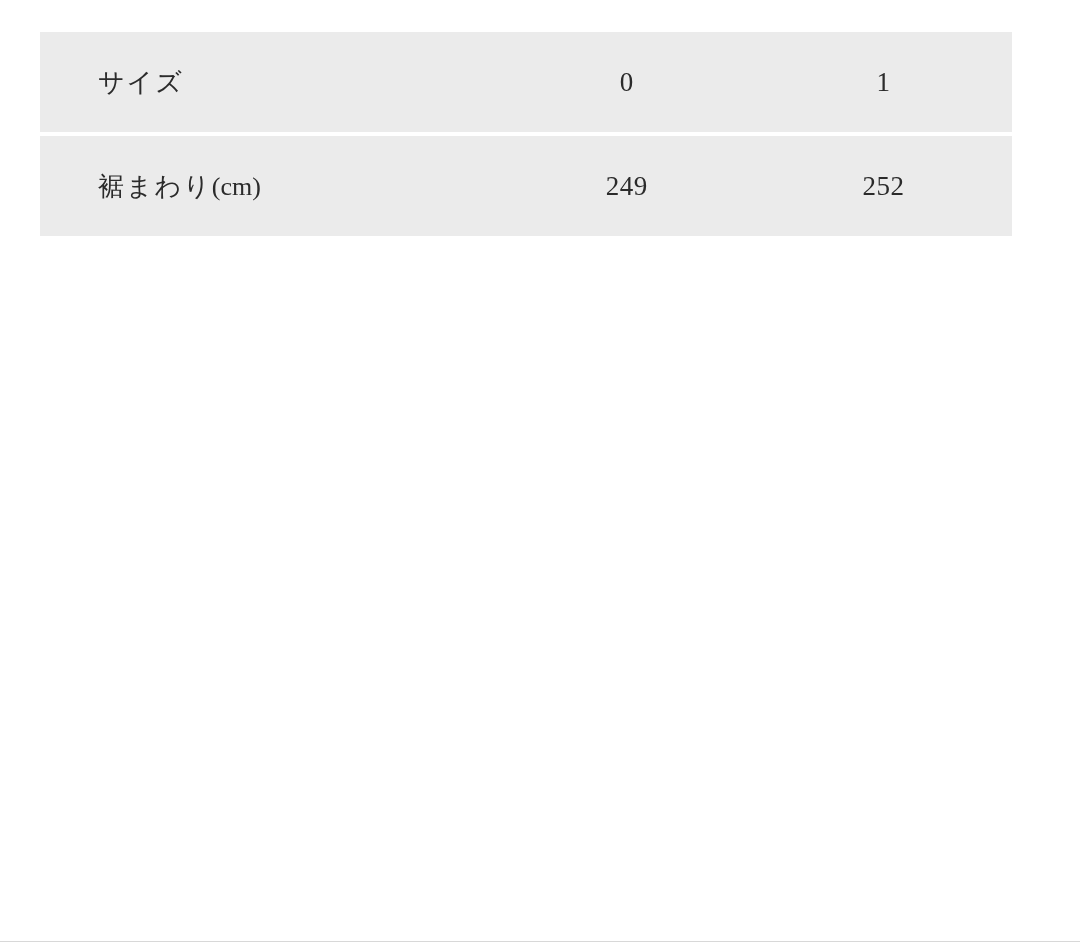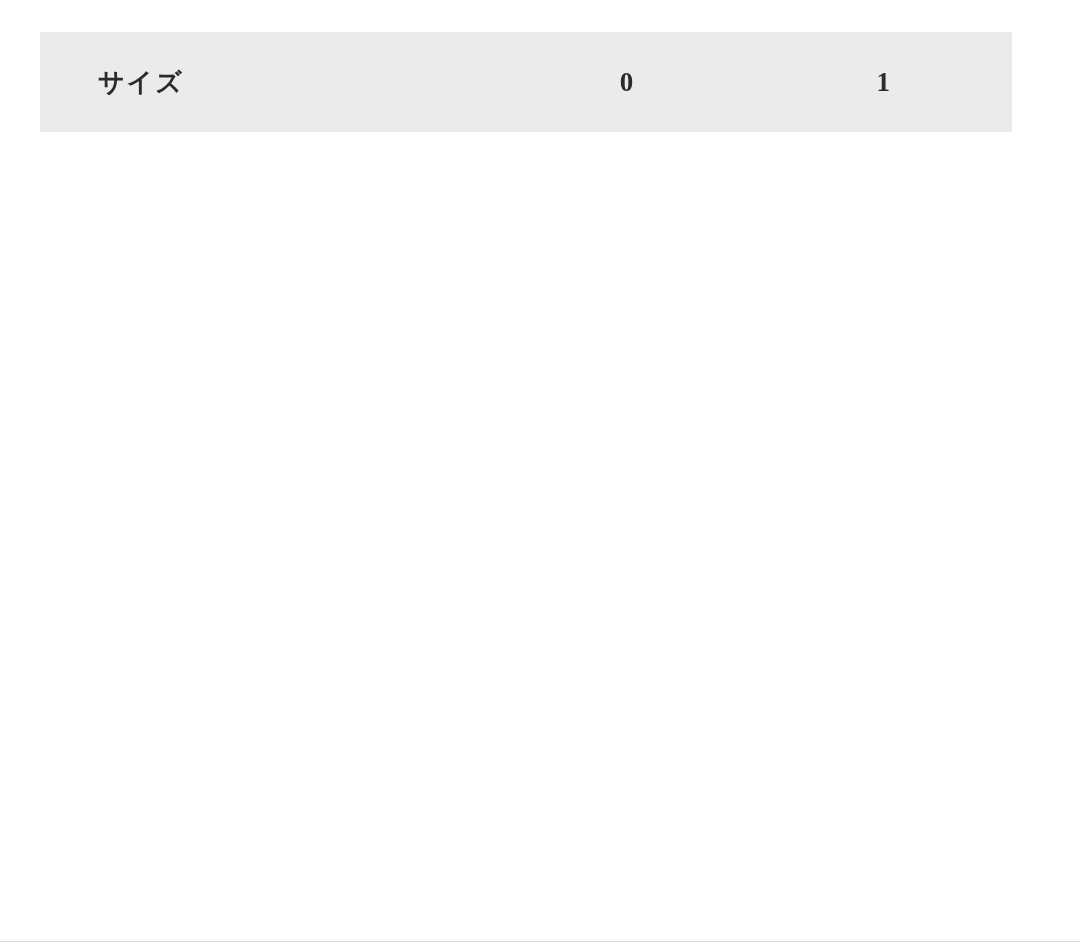--- a/index.html
+++ b/index.html
@@ -36,21 +36,21 @@
   .size-table tr {
     height: 100px;
   }
 
   .size-table td {
     background: #ebebeb;
     height: 100px;
     padding: 0;
     vertical-align: middle;
     font-size: 27px;
-    font-weight: 700;
+    font-weight: 400;
     letter-spacing: 0.5px;
   }
 
   .col-label {
     width: 44%;
     padding-left: 58px !important;
     text-align: left;
   }
 
   .col-val {
@@ -103,19 +103,30 @@
         <td class="col-val">
           <span class="num">1</span>
         </td>
       </tr>
 
 
 
 
 
 
+      <tr>
+        <td class="col-label">
+          <span class="label-jp">裾まわり</span><span class="label-unit">(cm)</span>
+        </td>
+        <td class="col-val">
+          <span class="num">249</span>
+        </td>
+        <td class="col-val">
+          <span class="num">252</span>
+        </td>
+      </tr>
 
     </tbody>
   </table>
 
   <div class="bottom-rule"></div>
 
 </div>
 
 </body></html>

